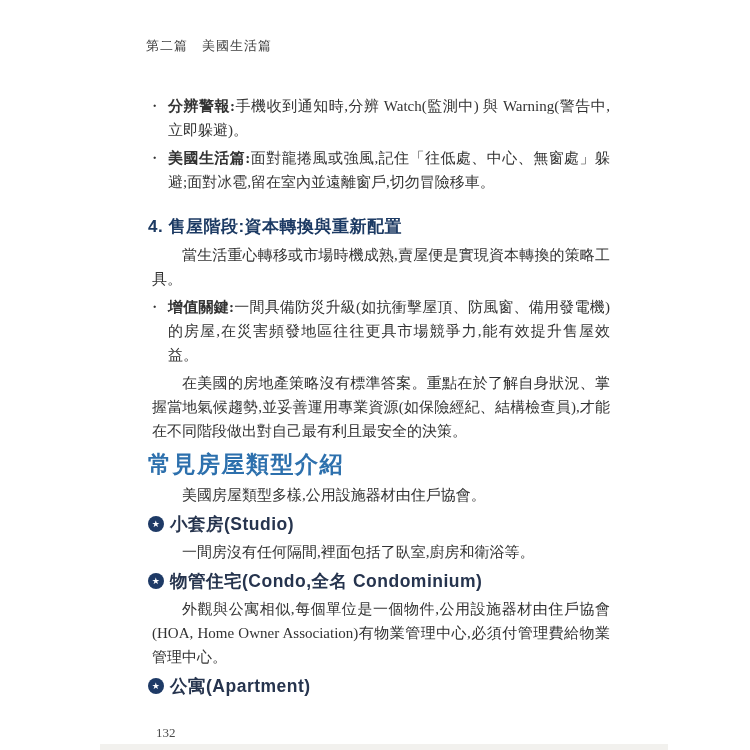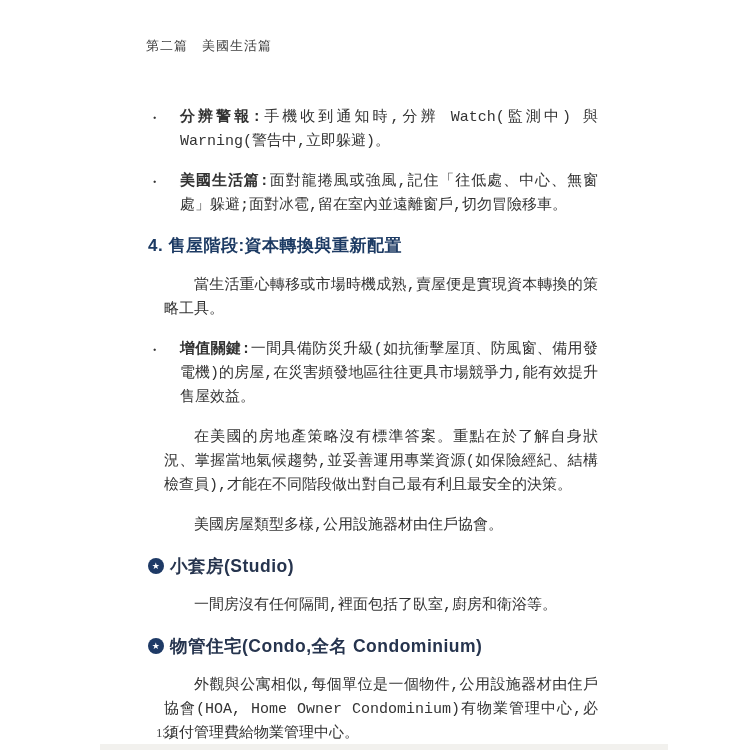--- a/index.html
+++ b/index.html
@@ -9,27 +9,27 @@
     font-family:"Liberation Serif","DejaVu Serif",serif;
   }
   .running-header{
     position:absolute;left:146px;top:37px;
     font-size:13px;letter-spacing:1px;color:#3d3d3d;white-space:pre;text-align:center;
   }
   .content{
     position:absolute;left:148px;top:90px;width:466px;
     font-size:15px;line-height:24px;text-align:justify;
   }
-  p{margin:16px;font-family:Liberation Mono, monospace;}
+  p{margin:4px;}
   .indent{text-indent:2em;}
   .bullet{position:relative;padding-left:16px;}
   .bullet .marker{position:absolute;left:-1px;top:0;}
   .lbl{font-weight:bold;}
   h2,h3,h4{font-family:"Liberation Sans","DejaVu Sans",sans-serif;text-align:left;}
-  h3{margin:10px 0 0;font-size:17px;line-height:24px;color:#1c3a63;letter-spacing:.5px;font-weight:bold;}
+  h3{margin:21px 0 0;font-size:17px;line-height:24px;color:#1c3a63;letter-spacing:.5px;font-weight:bold;}
   h2{margin:6px 0 4px;font-size:23px;line-height:30px;color:#2d70ad;letter-spacing:1.5px;font-weight:bold;}
   h4{margin:5px 0 3px;font-size:17.5px;line-height:24px;color:#26344e;letter-spacing:.5px;
      font-weight:bold;display:flex;align-items:center;gap:6px;}
   .type-icon{
     flex:0 0 16px;width:16px;height:16px;border-radius:50%;
     background:#1e3a66;color:#ffffff;
     display:inline-flex;align-items:center;justify-content:center;
     font-size:9px;line-height:16px;
   }
   .pageno{position:absolute;left:156px;top:725px;font-size:13px;color:#4a4a4a;}
@@ -56,37 +56,38 @@
 
   <p class="indent">當生活重心轉移或市場時機成熟,賣屋便是實現資本轉換的策略工具。</p>
 
   <div class="bullet">
     <span class="marker">・</span>
     <p><span class="lbl">增值關鍵:</span><span>一間具備防災升級(如抗衝擊屋頂、防風窗、備用發電機)的房屋,在災害頻發地區往往更具市場競爭力,能有效提升售屋效益。</span></p>
   </div>
 
   <p class="indent">在美國的房地產策略沒有標準答案。重點在於了解自身狀況、掌握當地氣候趨勢,並妥善運用專業資源(如保險經紀、結構檢查員),才能在不同階段做出對自己最有利且最安全的決策。</p>
 
+  <h2>常見房屋類型介紹</h2>
 
   <p class="indent">美國房屋類型多樣,公用設施器材由住戶協會。</p>
 
   <div>
     <h4>
       <span class="type-icon">★</span>
       <span>小套房(Studio)</span>
     </h4>
     <p class="indent">一間房沒有任何隔間,裡面包括了臥室,廚房和衛浴等。</p>
   </div>
 
   <div>
     <h4>
       <span class="type-icon">★</span>
       <span>物管住宅(Condo,全名 Condominium)</span>
     </h4>
-    <p class="indent">外觀與公寓相似,每個單位是一個物件,公用設施器材由住戶協會(HOA, Home Owner Condominium)有物業管理中心,必須付管理費給物業管理中心。</p>
+    <p class="indent">外觀與公寓相似,每個單位是一個物件,公用設施器材由住戶協會(HOA, Home Owner Association)有物業管理中心,必須付管理費給物業管理中心。</p>
   </div>
 
   <div>
     <h4>
       <span class="type-icon">★</span>
       <span>公寓(Apartment)</span>
     </h4>
   </div>
 
 </div>

